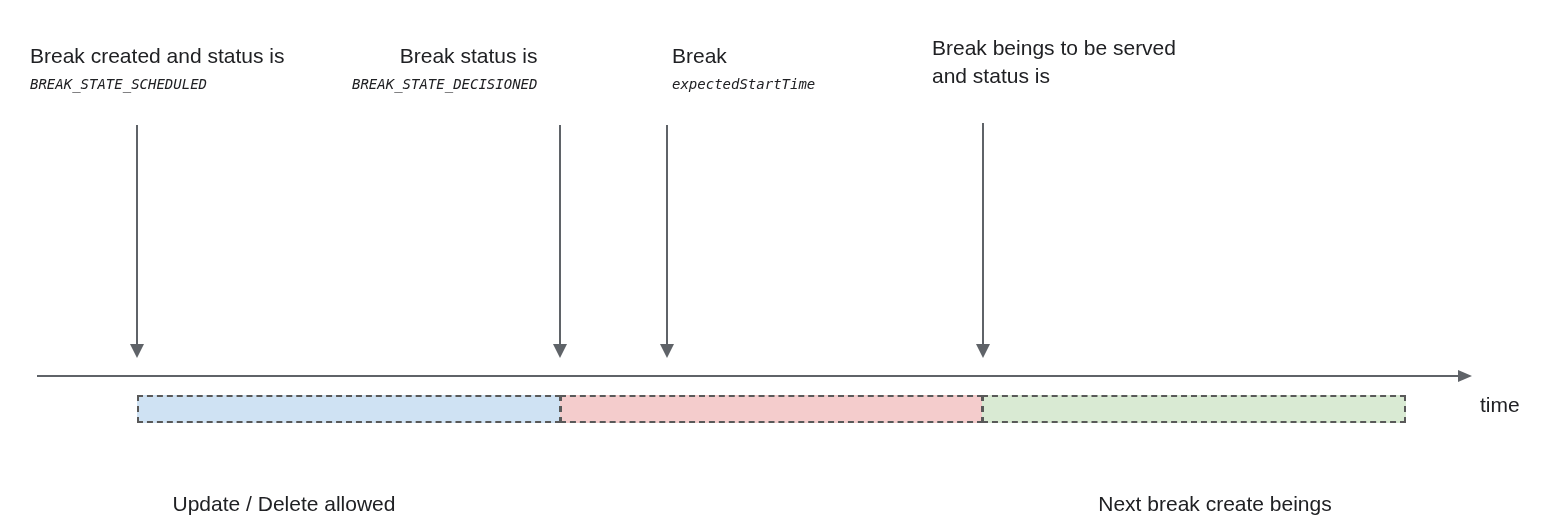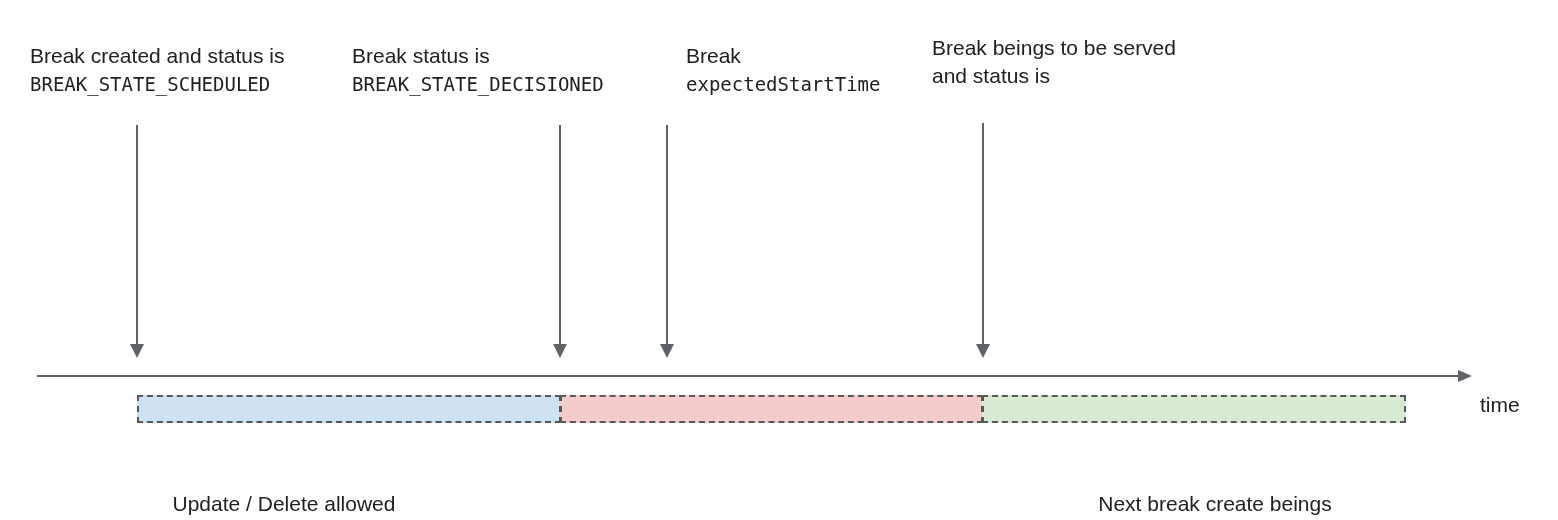--- a/index.html
+++ b/index.html
@@ -9,25 +9,26 @@
     width:1558px; height:520px;
     background:#ffffff;
     overflow:hidden;
     font-family:"Liberation Sans", sans-serif;
     color:#202124;
   }
   
   .annotation { position:absolute; font-size:21px; line-height:28px; white-space:nowrap; }
   .annotation .code {
     font-family:"DejaVu Sans Mono","Liberation Mono",monospace;
-    font-size:19px;
+    font-size:14px;
+    font-style:italic;
   }
   .ann-1 { left:30px;  top:42px; }
-  .ann-2 { left:352px; top:42px; }
-  .ann-3 { left:672px; top:42px;margin-left:14px; }
+  .ann-2 { left:352px; top:42px;text-align:right; }
+  .ann-3 { left:672px; top:42px; }
   .ann-4 { left:932px; top:34px; }
   
   .down-arrow {
     position:absolute; top:125px;
     width:2px; height:220px;
     background:#5f6368;
   }
   .down-arrow::after {
     content:""; position:absolute;
     left:50%; bottom:-13px;

